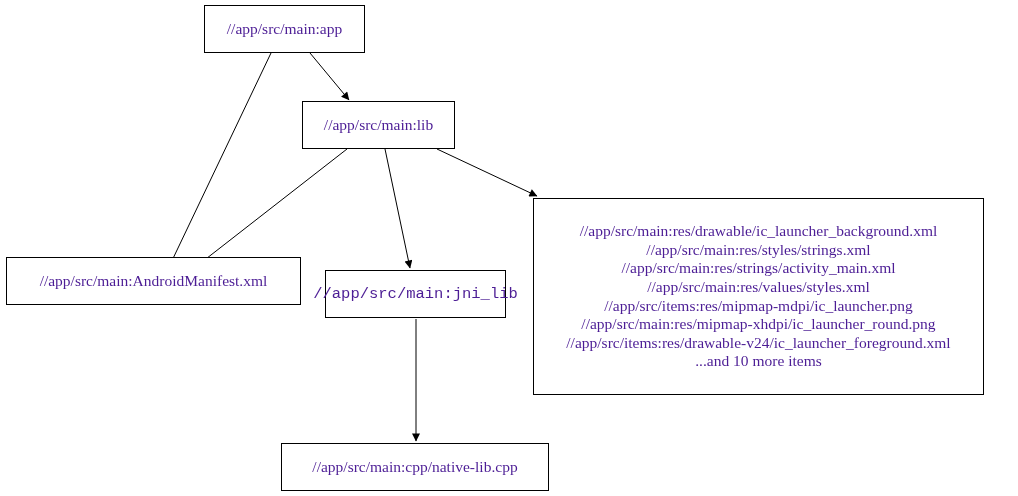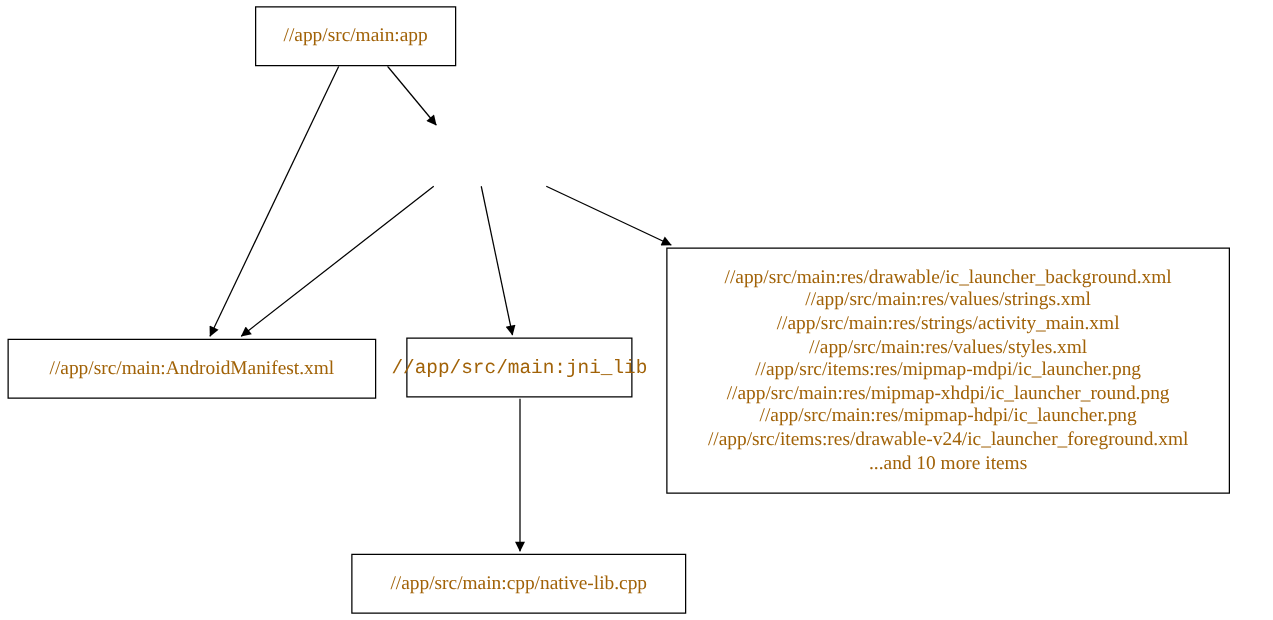--- a/index.html
+++ b/index.html
@@ -7,21 +7,21 @@
     padding: 0;
     background: #ffffff;
   }
   .canvas {
     position: relative;
     width: 1018px;
     height: 496px;
     background: #ffffff;
     overflow: hidden;
     font-family: "Liberation Serif", "DejaVu Serif", serif;
-    color: #a16207;
+    color: #4c1d95;
   }
   .edges {
     position: absolute;
     left: 0;
     top: 0;
     width: 1018px;
     height: 496px;
   }
   .node {
     position: absolute;
@@ -32,21 +32,21 @@
     flex-direction: column;
     align-items: center;
     justify-content: center;
     text-align: center;
     font-size: 15.5px;
     line-height: 18.6px;
     white-space: nowrap;
   }
   .node-app        { left: 204px; top: 5px;   width: 161px; height: 48px; }
   .node-lib        { left: 302px; top: 101px; width: 153px; height: 48px; }
-  .node-manifest   { left: 6px;   top: 271px; width: 295px; height: 48px; }
+  .node-manifest   { left: 6px;   top: 257px; width: 295px; height: 48px; }
   .node-jni-lib    { left: 325px; top: 270px; width: 181px; height: 48px; font-family: Liberation Mono, monospace; }
   .node-res        { left: 533px; top: 198px; width: 451px; height: 197px; }
   .node-native-lib { left: 281px; top: 443px; width: 268px; height: 48px; }
 </style>
 </head>
 <body>
 
 <div class="canvas">
 
   <svg class="edges" xmlns="http://www.w3.org/2000/svg" width="1018" height="496">
@@ -60,37 +60,39 @@
       <line x1="347" y1="149" x2="193" y2="269" stroke="#000000" stroke-width="1" marker-end="url(#arrowhead)"></line>
       <line x1="385" y1="149" x2="410" y2="268" stroke="#000000" stroke-width="1" marker-end="url(#arrowhead)"></line>
       <line x1="437" y1="149" x2="537" y2="196" stroke="#000000" stroke-width="1" marker-end="url(#arrowhead)"></line>
       <line x1="416" y1="319" x2="416" y2="441" stroke="#000000" stroke-width="1" marker-end="url(#arrowhead)"></line>
     </svg>
 
   <div class="node node-app">
     <span>//app/src/main:app</span>
   </div>
 
+  <div class="node node-lib">
+    <span>//app/src/main:lib</span>
+  </div>
 
   <div class="node node-manifest">
     <span>//app/src/main:AndroidManifest.xml</span>
   </div>
 
   <div class="node node-jni-lib">
     <span>//app/src/main:jni_lib</span>
   </div>
 
   <div class="node node-res">
     <span>//app/src/main:res/drawable/ic_launcher_background.xml</span>
-    <span>//app/src/main:res/values/strings.xml</span>
+    <span>//app/src/main:res/styles/strings.xml</span>
     <span>//app/src/main:res/strings/activity_main.xml</span>
     <span>//app/src/main:res/values/styles.xml</span>
     <span>//app/src/items:res/mipmap-mdpi/ic_launcher.png</span>
     <span>//app/src/main:res/mipmap-xhdpi/ic_launcher_round.png</span>
-    <span>//app/src/main:res/mipmap-hdpi/ic_launcher.png</span>
     <span>//app/src/items:res/drawable-v24/ic_launcher_foreground.xml</span>
     <span>...and 10 more items</span>
   </div>
 
   <div class="node node-native-lib">
     <span>//app/src/main:cpp/native-lib.cpp</span>
   </div>
 
 </div>
 

